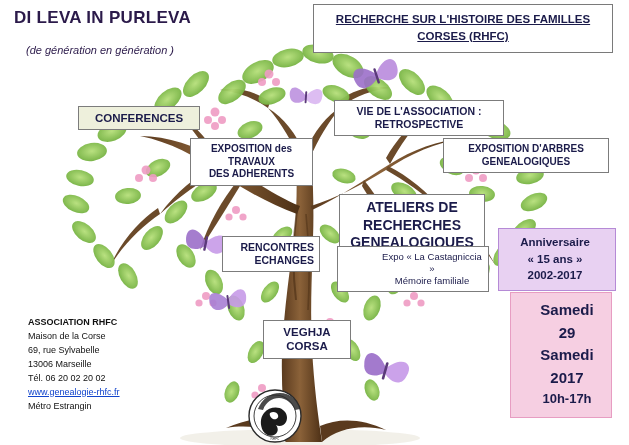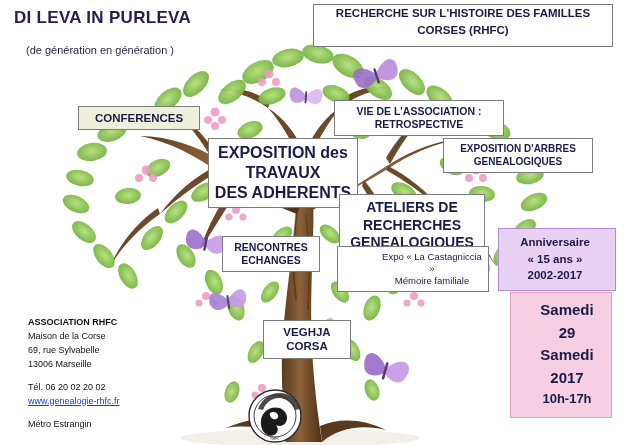--- a/index.html
+++ b/index.html
@@ -37,77 +37,80 @@
     font-weight: bold;
     color: #2b1a4a;
     letter-spacing: 0.3px;
     white-space: nowrap;
   }
   .subtitle {
     position: absolute;
     left: 26px;
     top: 44px;
     font-size: 11px;
+    font-style: italic;
     color: #2b1a4a;
     white-space: nowrap;
   }
   .header-box {
     position: absolute;
     left: 313px;
     top: 4px;
     width: 290px;
-    padding: 0 4px 8px 4px;
+    padding: 6px 4px 8px 4px;
     border: 1px solid #7a7a7a;
     background: #ffffff;
     text-align: center;
     font-size: 11.5px;
     font-weight: bold;
     color: #1b1b4a;
     line-height: 1.45;
+    text-decoration: underline;
   }
   .label {
     position: absolute;
     box-sizing: border-box;
     border: 1px solid #7c7c7c;
     background: #ffffff;
     text-align: center;
     color: #1b1b4a;
     font-weight: bold;
     line-height: 1.25;
     padding: 4px 5px;
   }
   .lbl-conferences {
     left: 78px; top: 106px; width: 122px;
     font-size: 11.5px;
     background: #eef0dc;
   }
   .lbl-expo-travaux {
-    left: 208px; top: 138px; width: 150px;
-    font-size: 16px;
+    left: 190px; top: 138px; width: 123px;
+    font-size: 10px;
   }
   .lbl-vie-asso {
     left: 334px; top: 100px; width: 170px;
     font-size: 10.5px;
   }
   .lbl-expo-arbres {
-    left: 443px; top: 138px; width: 150px;
+    left: 443px; top: 138px; width: 166px;
     font-size: 10px;
   }
   .lbl-psycho {
     left: 186px; top: 188px; width: 146px;
     font-size: 11.5px;
     background: #eef0dc;
   }
   .lbl-ateliers {
     left: 339px; top: 194px; width: 146px;
     font-size: 14px;
   }
   .lbl-rencontres {
     left: 222px; top: 236px; width: 98px;
     font-size: 10.5px;
+    text-align: right;
   }
   .lbl-castagniccia {
     left: 337px; top: 246px; width: 152px;
     font-size: 9.5px;
     font-weight: normal;
     padding-left: 43px;
   }
   .lbl-veghja {
     left: 263px; top: 320px; width: 88px;
     font-size: 11.5px;
@@ -154,21 +157,20 @@
   }
   .contact .org {
     font-weight: bold;
     font-size: 9px;
   }
   .contact .link {
     color: #1144cc;
     text-decoration: underline;
   }
   .contact .spaced {
-    margin-top: 9px;
   }
   .logo {
     position: absolute;
     left: 238px;
     top: 385px;
     width: 74px;
     height: 58px;
   }
 </style>
 </head>

